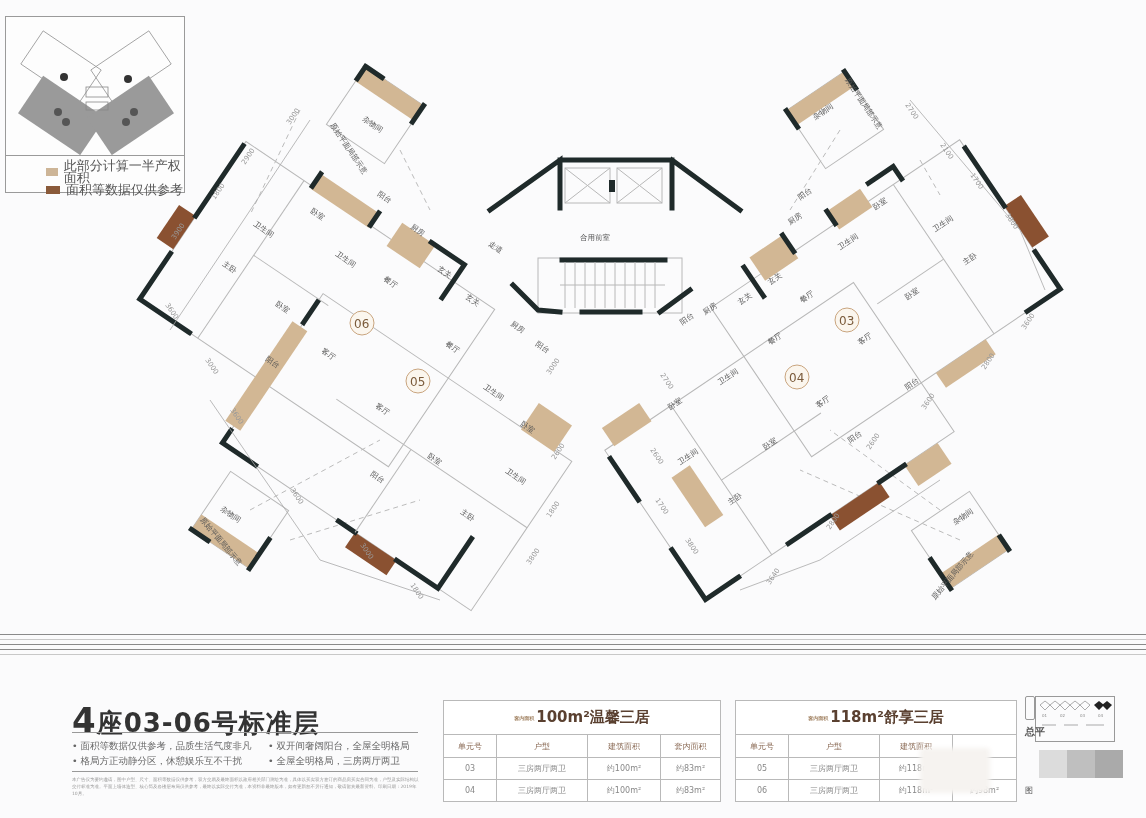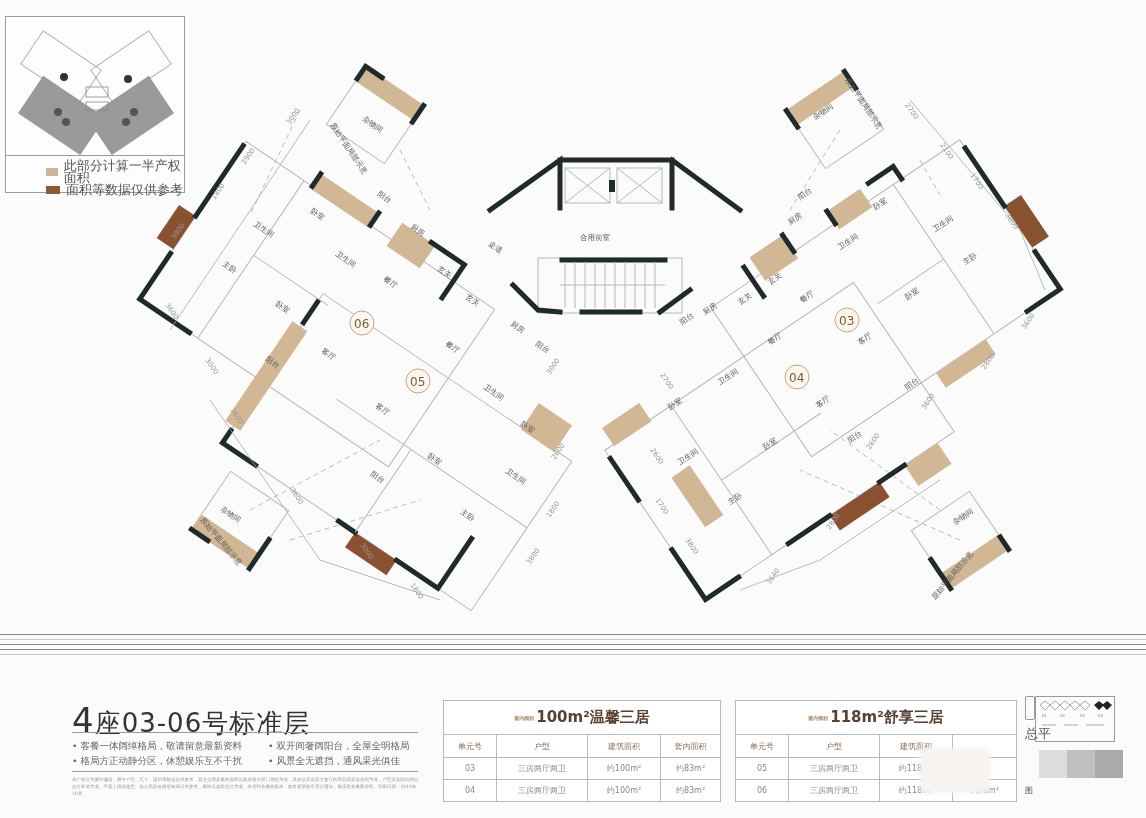--- a/index.html
+++ b/index.html
@@ -6,38 +6,38 @@
   body { width:1146px; height:818px; background:#fbfbfc; position:relative; overflow:hidden; font-family:"DejaVu Sans", sans-serif; color:#444; }
   .plan { position:absolute; left:0; top:0; width:1146px; height:630px; }
   .keymap { position:absolute; left:5px; top:16px; width:178px; height:175px; border:1px solid #9a9a9a; background:#fdfdfd; }
   .keymap-img { position:absolute; left:0; top:0; width:178px; height:138px; border-bottom:1px solid #9a9a9a; }
   .legend { position:absolute; left:40px; top:143px; font-size:13px; color:#555; line-height:12px; }
   .legend-row { display:flex; align-items:center; gap:6px; }
   .sw { display:inline-block; width:14px; height:8px; }
   .rules { position:absolute; left:0; top:634px; width:1146px; }
   .rules div { height:1px; margin-bottom:4px; background:#8a8a8a; }
   .rules div.lt { background:#c8c8c8; }
-  .title { position:absolute; left:72px; top:700px; font-size:26px; font-weight:normal; color:#333; letter-spacing:1px; }
+  .title { position:absolute; left:72px; top:700px; font-size:26px; font-weight:bold; color:#333; letter-spacing:1px; }
   .title .big { font-size:34px; }
   .hr1 { position:absolute; left:72px; top:732px; width:346px; height:1px; background:#999; }
   .features { position:absolute; left:72px; top:738px; width:350px; font-size:9.5px; color:#666; line-height:15px; display:grid; grid-template-columns:196px 160px; }
   .hr2 { position:absolute; left:72px; top:771px; width:346px; height:1px; background:#999; }
   .disclaimer { position:absolute; left:72px; top:776px; width:350px; font-size:4.5px; color:#999; line-height:7px; }
   table.spec { position:absolute; border-collapse:collapse; font-size:8px; color:#888; background:#fff; }
   table.spec td, table.spec th { border:1px solid #b9b9b9; text-align:center; font-weight:normal; height:19px; }
   table.spec th.cap { height:31px; font-size:15px; color:#5a4030; font-weight:bold; }
   table.spec th.cap small { font-size:5px; color:#a08060; vertical-align:middle; margin-right:2px; }
   table.spec tr.hdr td { color:#8a6a55; height:20px;text-align:center; }
   .t1 { left:443px; top:700px; width:278px; }
   .t2 { left:735px; top:700px; width:282px; }
   .overlay { position:absolute; left:920px; top:748px; width:70px; height:45px; background:#f6f3f0; border-radius:4px; filter:blur(2px); }
   .mini { position:absolute; left:1025px; top:693px; width:90px; height:112px; font-size:5px; color:#888; }
   .mini .box { position:absolute; left:10px; top:3px; width:78px; height:44px; border:1px solid #999; }
   .mini .tag { position:absolute; left:0; top:3px; width:8px; height:22px; border:1px solid #999; border-radius:2px; }
-  .mini .lbl { position:absolute; left:0; top:32px; font-size:13px; color:#555; }
+  .mini .lbl { position:absolute; left:0; top:32px; font-size:10px; color:#555;font-weight:bold; }
   .mini .g1 { position:absolute; left:14px; top:57px; width:28px; height:28px; background:#dcdcdc; }
   .mini .g2 { position:absolute; left:42px; top:57px; width:28px; height:28px; background:#bfbfbf; }
   .mini .g3 { position:absolute; left:70px; top:57px; width:28px; height:28px; background:#aaa; }
   .mini .lbl2 { position:absolute; left:0; top:92px; font-size:8px; color:#555; }
   svg text { font-family:"DejaVu Sans", sans-serif; }
 </style>
 </head>
 <body>
 
 <div class="plan">
@@ -290,24 +290,24 @@
     <div></div>
     <div></div>
     <div class="lt"></div>
 </div>
 
 <div class="title">
   <span class="big">4</span><span>座03-06号标准层</span>
 </div>
 <div class="hr1"></div>
 <div class="features">
-  <span>• 客餐一体阔绰格局，敬请留意最新资料</span>
+  <span>• 面积等数据仅供参考，品质生活气度非凡</span>
   <span>• 双开间奢阔阳台，全屋全明格局</span>
   <span>• 格局方正动静分区，休憩娱乐互不干扰</span>
-  <span>• 风景全无遮挡，通风采光俱佳</span>
+  <span>• 全屋全明格局，三房两厅两卫</span>
 </div>
 <div class="hr2"></div>
 <div class="disclaimer">本广告仅为要约邀请，图中户型、尺寸、面积等数据仅供参考，双方交易及最终面积以政府相关部门测绘为准，具体以买卖双方签订的商品房买卖合同为准，户型及实际结构以交付标准为准。平面上墙体造型、核心筒及各楼层布局仅供参考，最终以实际交付为准，本资料非最终版本，如有更新恕不另行通知，敬请留意最新资料。印刷日期：2019年10月。</div>
 
 <table class="spec t1">
   <tbody>
       <tr>
         <th class="cap" colspan="4"><small>套内面积</small><span>100m²温馨三居</span></th>
       </tr>
   <tr class="hdr">

